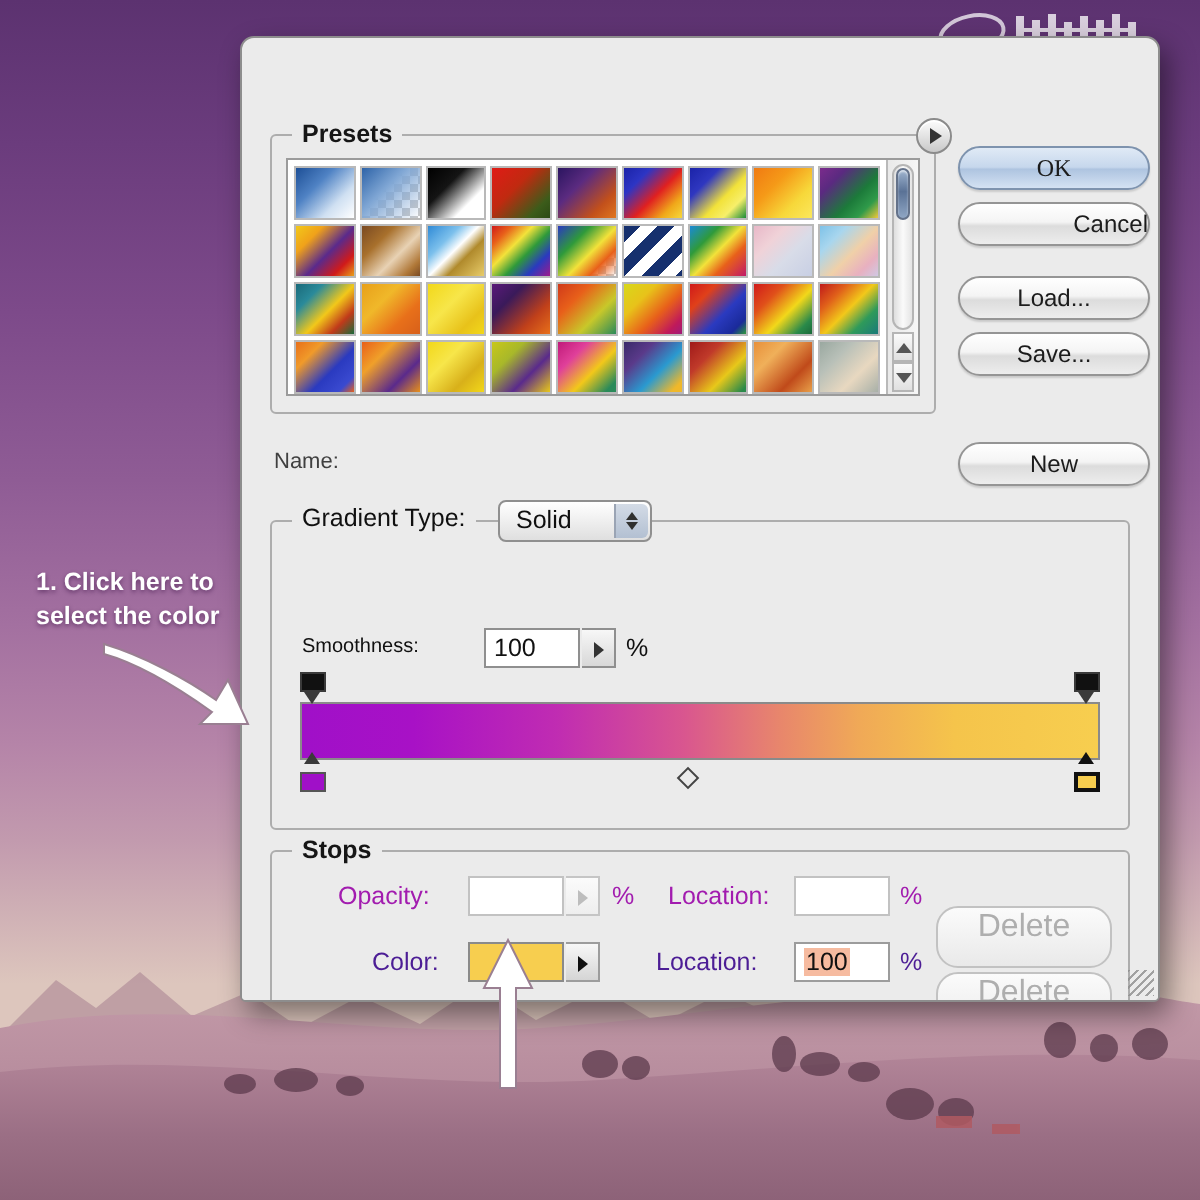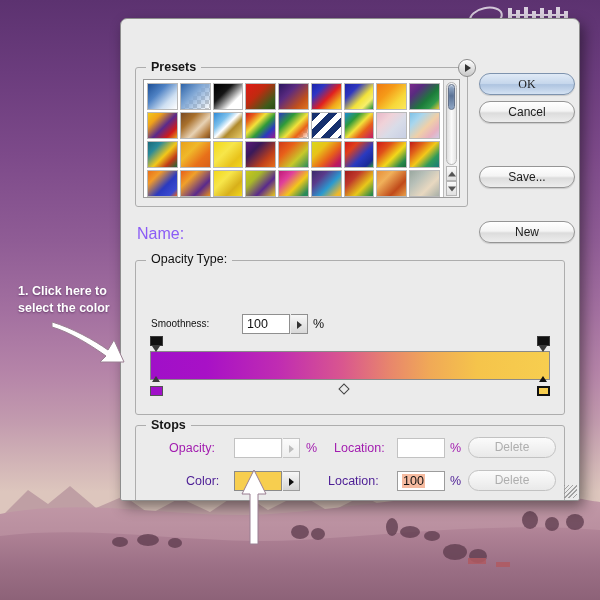--- a/index.html
+++ b/index.html
@@ -175,30 +175,30 @@
     text-align: center;
     line-height: 20px;
     box-shadow: 0 1px 1px rgba(0,0,0,.14);
   }
   .btn.default {
     background: linear-gradient(to bottom,#e0eaf6 0%,#c6d7ec 48%,#aec4e0 53%,#d4e2f3 100%);
     border-color: #7e93ae;
     font-family: Liberation Serif, serif;
   }
   #btn-ok     { left: 358px; top: 32px; }
-  #btn-cancel { left: 358px; top: 60px; }
+  #btn-cancel { left: 358px; top: 60px; text-align: right; }
   #btn-load   { left: 358px; top: 97px; }
   #btn-save   { left: 358px; top: 125px; }
   #btn-new    { left: 358px; top: 180px; }
 
   
   .lbl {
     position: absolute;
-    font-size: 16px;
-    color: #8b5cf6;
+    font-size: 11px;
+    color: #404040;
   }
   #lbl-name { left: 16px; top: 184px; }
   #name-field {
     position: absolute; left: 63px; top: 180px; width: 285px; height: 21px;
     background: #fff; border: 1px solid #8f8f8f;
     font-size: 12.5px; color: #111; padding: 2px 5px; line-height: 16px;
   }
 
   
   #gtype-group { left: 14px; top: 219px; width: 430px; height: 155px; }
@@ -309,25 +309,25 @@
   }
   .s-popbtn.dis { border-color: #c5c5c5;
     background: linear-gradient(to bottom,#fbfbfb,#eee); }
   .s-popbtn::after {
     content: ""; position: absolute; left: 6px; top: 6px;
     border-left: 5px solid #2b2b2b;
     border-top: 4px solid transparent; border-bottom: 4px solid transparent;
   }
   .s-popbtn.dis::after { border-left-color: #bdbdbd; }
   .s-btn-del {
-    position: absolute; width: 88px; height: 21px; top: 0;
+    position: absolute; width: 88px; height: 31px; top: 16px;
     border-radius: 11px;
     border: 1px solid #c2c2c2;
     background: linear-gradient(to bottom,#fbfbfb,#f2f2f2 50%,#e9e9e9);
-    color: #aeaeae; font-size: 12px; text-align: center; line-height: 19px;
+    color: #aeaeae; font-size: 16px; text-align: center; line-height: 19px;
   }
   
   #op-lbl    { left: 33px; }
   #op-field  { left: 98px; width: 48px; }
   #op-pop    { left: 147px; }
   #op-pct    { left: 170px; }
   #op-loc-lbl{ left: 198px; }
   #op-loc-fld{ left: 261px; width: 48px; }
   #op-loc-pct{ left: 314px; }
   #op-del    { left: 332px; }
@@ -494,27 +494,32 @@
               <div id="scroll-thumb"></div>
             </div>
             <div id="scroll-up" class="scroll-btn"></div>
             <div id="scroll-down" class="scroll-btn"></div>
           </div>
         </div>
       </div>
 
       <div id="btn-ok" class="btn default">OK</div>
       <div id="btn-cancel" class="btn">Cancel</div>
+      <div id="btn-load" class="btn">Load...</div>
       <div id="btn-save" class="btn">Save...</div>
       <div id="btn-new" class="btn">New</div>
 
       <div id="lbl-name" class="lbl">Name:</div>
 
       <div id="gtype-group" class="groupbox">
-        <div id="lbl-gtype">Opacity Type:</div>
+        <div id="lbl-gtype">Gradient Type:</div>
+        <div id="gtype-select">
+          <span>Solid</span>
+          <span id="gtype-arrows"></span>
+        </div>
 
         <div id="lbl-smooth">Smoothness:</div>
         <div id="smooth-field">100</div>
         <div id="smooth-popbtn"></div>
         <div id="smooth-pct">%</div>
 
         <div id="gradient-bar" style="background: linear-gradient(to right, rgb(160, 16, 200) 0%, rgb(168, 17, 198) 14%, rgb(192, 44, 178) 32%, rgb(217, 86, 143) 48%, rgb(232, 134, 108) 60%, rgb(240, 169, 87) 70%, rgb(245, 196, 75) 82%, rgb(247, 206, 79) 100%);"></div>
 
         <div class="stop-top" style="left:14px">
           <span class="stop-chip"></span>

